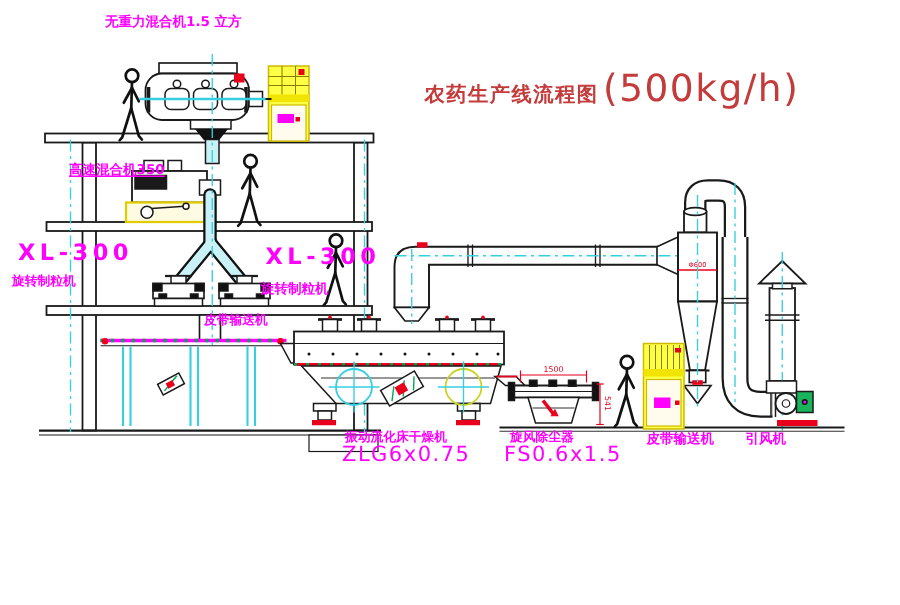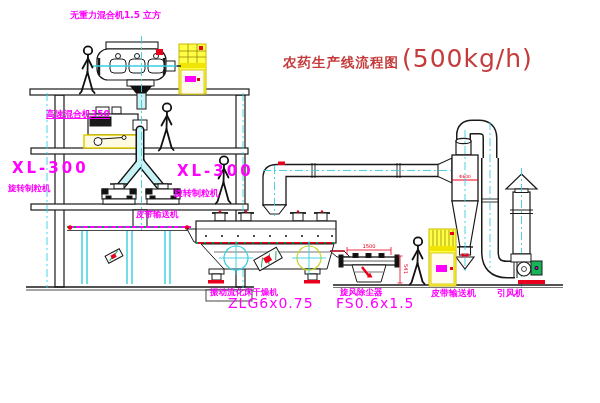--- a/index.html
+++ b/index.html
@@ -323,21 +323,21 @@
 <div class="lbl s9" style="left:70px;top:11px;">无重力混合机1.5 立方</div>
 <div class="lbl s9" style="left:46px;top:110px;text-decoration:underline;">高速混合机350</div>
 
 <div class="lbl xl" style="left:12px;top:161px;">XL-300</div>
 <div class="lbl s8" style="left:8px;top:184px;">旋转制粒机</div>
 <div class="lbl xl" style="left:177px;top:164px;">XL-300</div>
 <div class="lbl s9" style="left:174px;top:189px;">旋转制粒机</div>
 
 <div class="lbl s8" style="left:136px;top:210px;">皮带输送机</div>
 
-<div class="lbl s8" style="left:210px;top:288px;">振动流化床干燥机</div>
+<div class="lbl s8" style="left:230px;top:288px;">振动流化床干燥机</div>
 <div class="lbl model" style="left:228px;top:296px;text-align:center;">ZLG6x0.75</div>
 
 <div class="lbl s8" style="left:340px;top:288px;">旋风除尘器</div>
 <div class="lbl model" style="left:336px;top:296px;">FS0.6x1.5</div>
 
 <div class="lbl s9" style="left:431px;top:289px;">皮带输送机</div>
 <div class="lbl s9" style="left:497px;top:289px;">引风机</div>
 
 </div>
 

